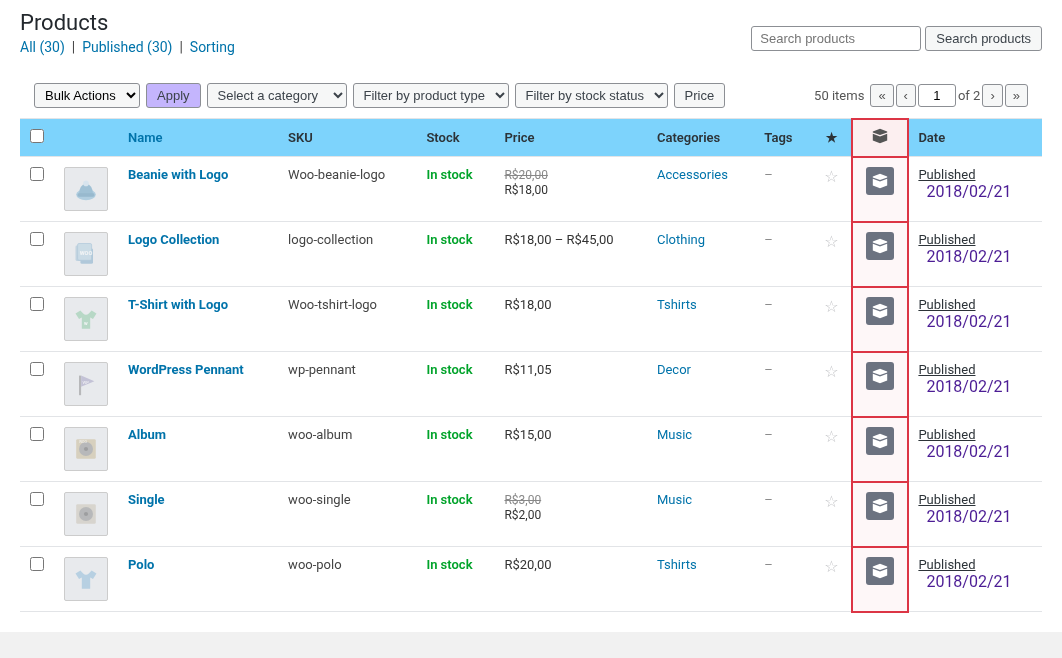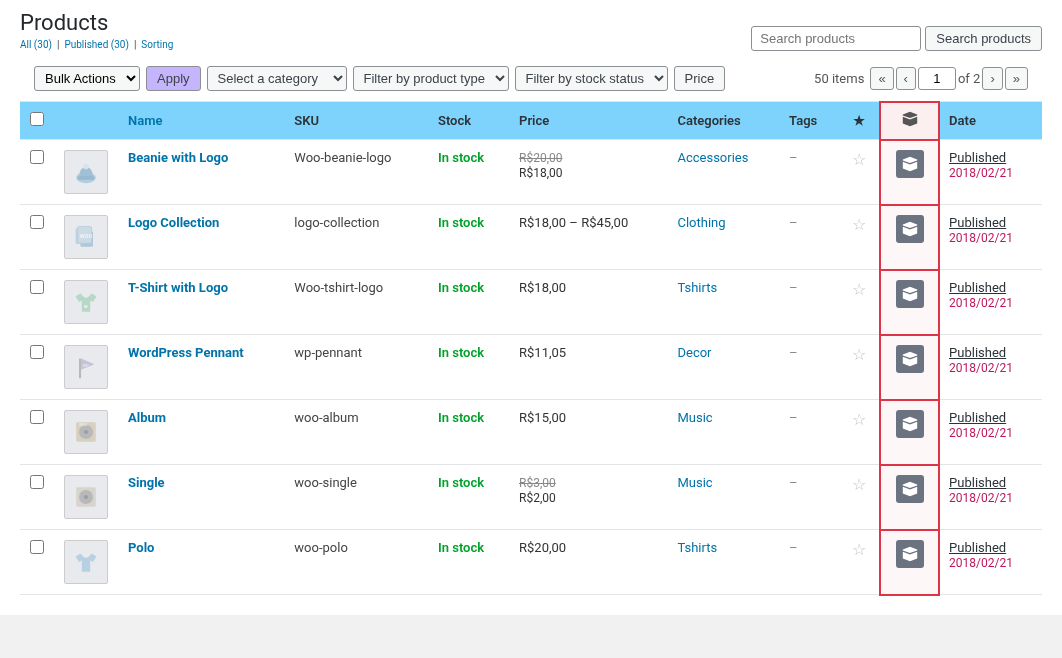--- a/index.html
+++ b/index.html
@@ -1,20 +1,20 @@
 <!DOCTYPE html>
 <html><head>
   <meta charset="utf-8">
   <style>
     * { box-sizing: border-box; margin: 0; padding: 0; }
     body { font-family: -apple-system, BlinkMacSystemFont, "Segoe UI", Roboto, sans-serif; font-size: 13px; background: #f1f1f1; color: #444; }
     .wrap { background: #fff; padding: 10px 20px 20px 20px; }
     .top-bar { display: flex; align-items: center; gap: 6px; padding: 8px 14px; flex-wrap: wrap; }
     .page-title { font-size: 22px; font-weight: 400; color: #23282d; margin-bottom: 4px; }
-    .filter-links { font-size: 10px; margin-bottom: 8px; }
+    .filter-links { font-size: 14px; margin-bottom: 20px; }
     .filter-links a { color: #0073aa; text-decoration: none; }
     .bulk-actions-select { padding: 3px 6px; border: 1px solid #8c8f94; border-radius: 3px; font-size: 13px; background: #f6f7f7; cursor: pointer; }
     .btn { padding: 4px 10px; border: 1px solid #8c8f94; border-radius: 3px; font-size: 13px; background: #f6f7f7; cursor: pointer; color: #3c434a; }
     .btn-apply { background: #c4b5fd; }
     .select-dropdown { padding: 3px 6px; border: 1px solid #8c8f94; border-radius: 3px; font-size: 13px; background: #f6f7f7; cursor: pointer; color: #3c434a; min-width: 140px; }
     .spacer { flex: 1; }
     .items-info { font-size: 13px; color: #555; }
     .pagination { display: flex; align-items: center; gap: 2px; }
     .pag-btn { padding: 3px 7px; border: 1px solid #8c8f94; border-radius: 3px; font-size: 13px; background: #f6f7f7; cursor: pointer; color: #555; }
     .pag-input { width: 38px; padding: 3px 5px; border: 1px solid #8c8f94; border-radius: 3px; font-size: 13px; text-align: center; }
@@ -31,21 +31,21 @@
     .in-stock { color: #00a32a; font-weight: 600; }
     .price-original { text-decoration: line-through; color: #888; font-size: 12px; }
     .price-sale { color: #333; font-size: 12px; }
     .price-regular { color: #333; font-size: 13px; }
     .category-link { color: #0073aa; text-decoration: none; }
     .dash { color: #888; }
     .star-icon { color: #c3c4c7; font-size: 16px; cursor: pointer; }
     .box-icon { display: inline-flex; align-items: center; justify-content: center; width: 28px; height: 28px; background: #6b7280; border-radius: 3px; cursor: pointer; }
     .box-icon svg { width: 18px; height: 18px; fill: #fff; }
     .published-text { color: #2c3338; font-size: 13px; text-decoration: underline; }
-    .date-text { color: #be185d; text-decoration: none; font-size: 12px; }
+    .date-text { color: #4c1d95; text-decoration: none; font-size: 16px; margin-left: 8px; }
     .checkbox { width: 14px; height: 14px; cursor: pointer; }
     .top-section { position: relative; padding-bottom: 0; }
     .right-search { position: absolute; right: 0; top: 16px; display: flex; align-items: center; gap: 4px; }
   </style>
 </head>
 <body>
 
 <div class="wrap">
 
   <div class="top-section">

